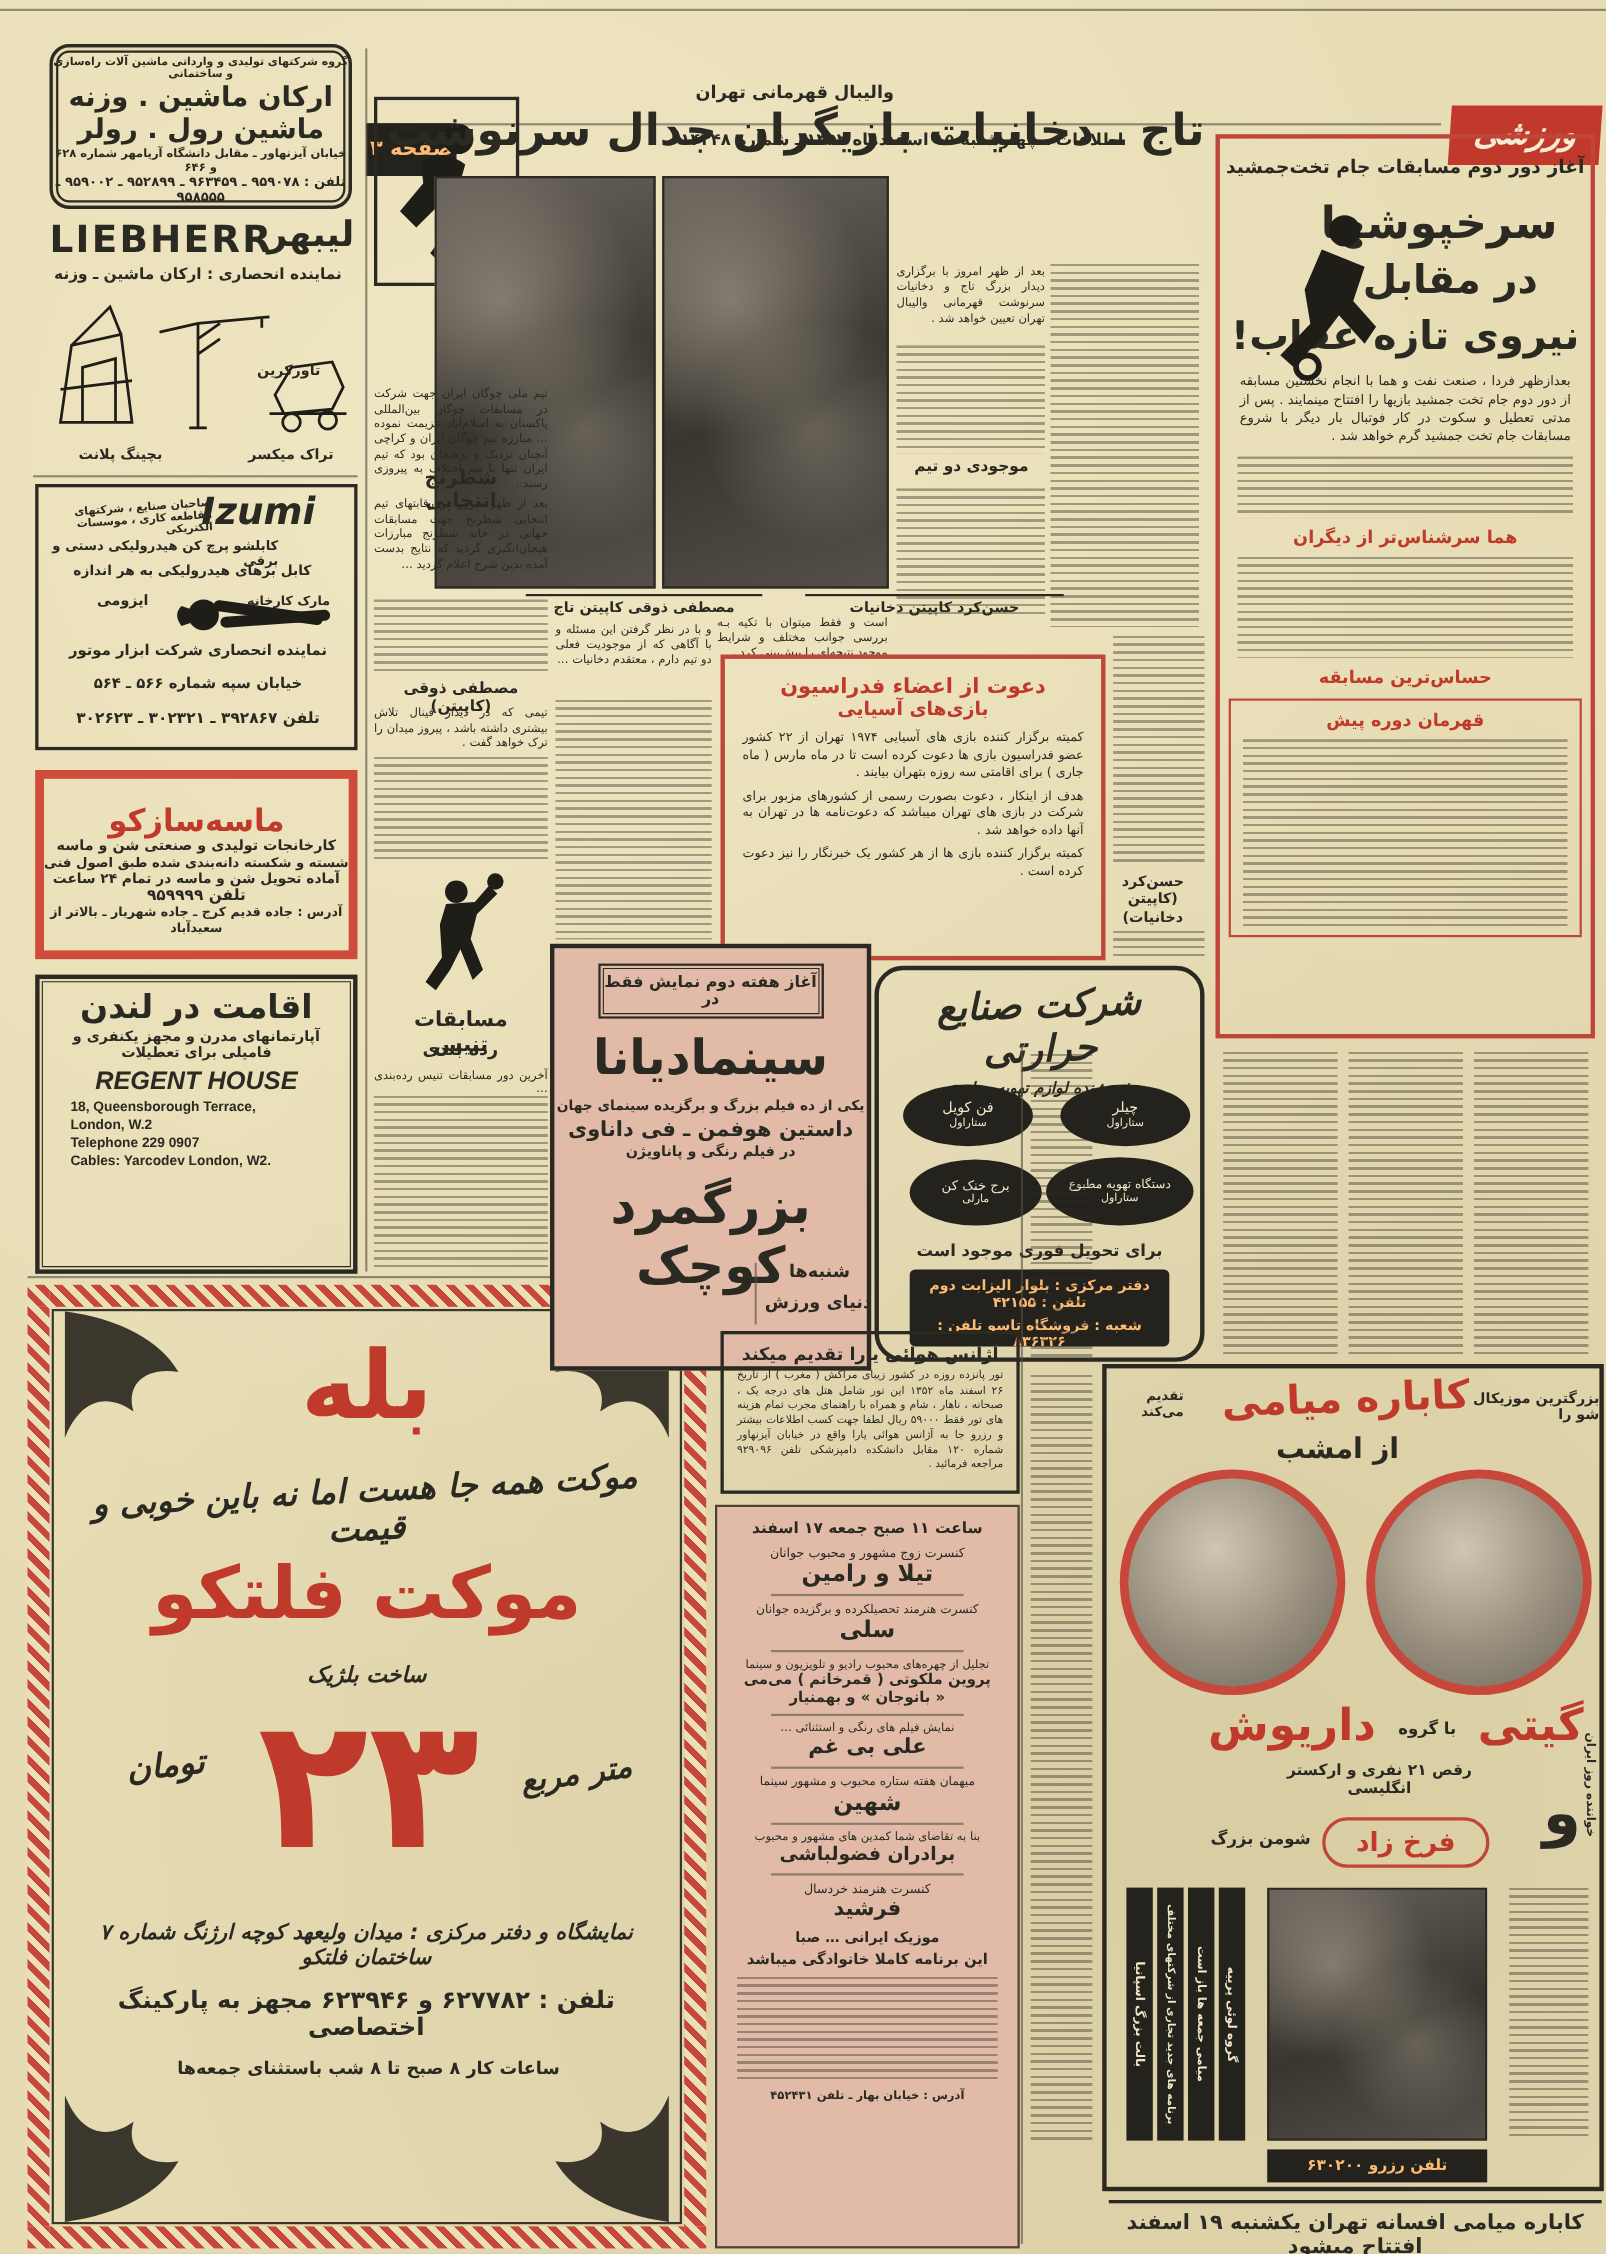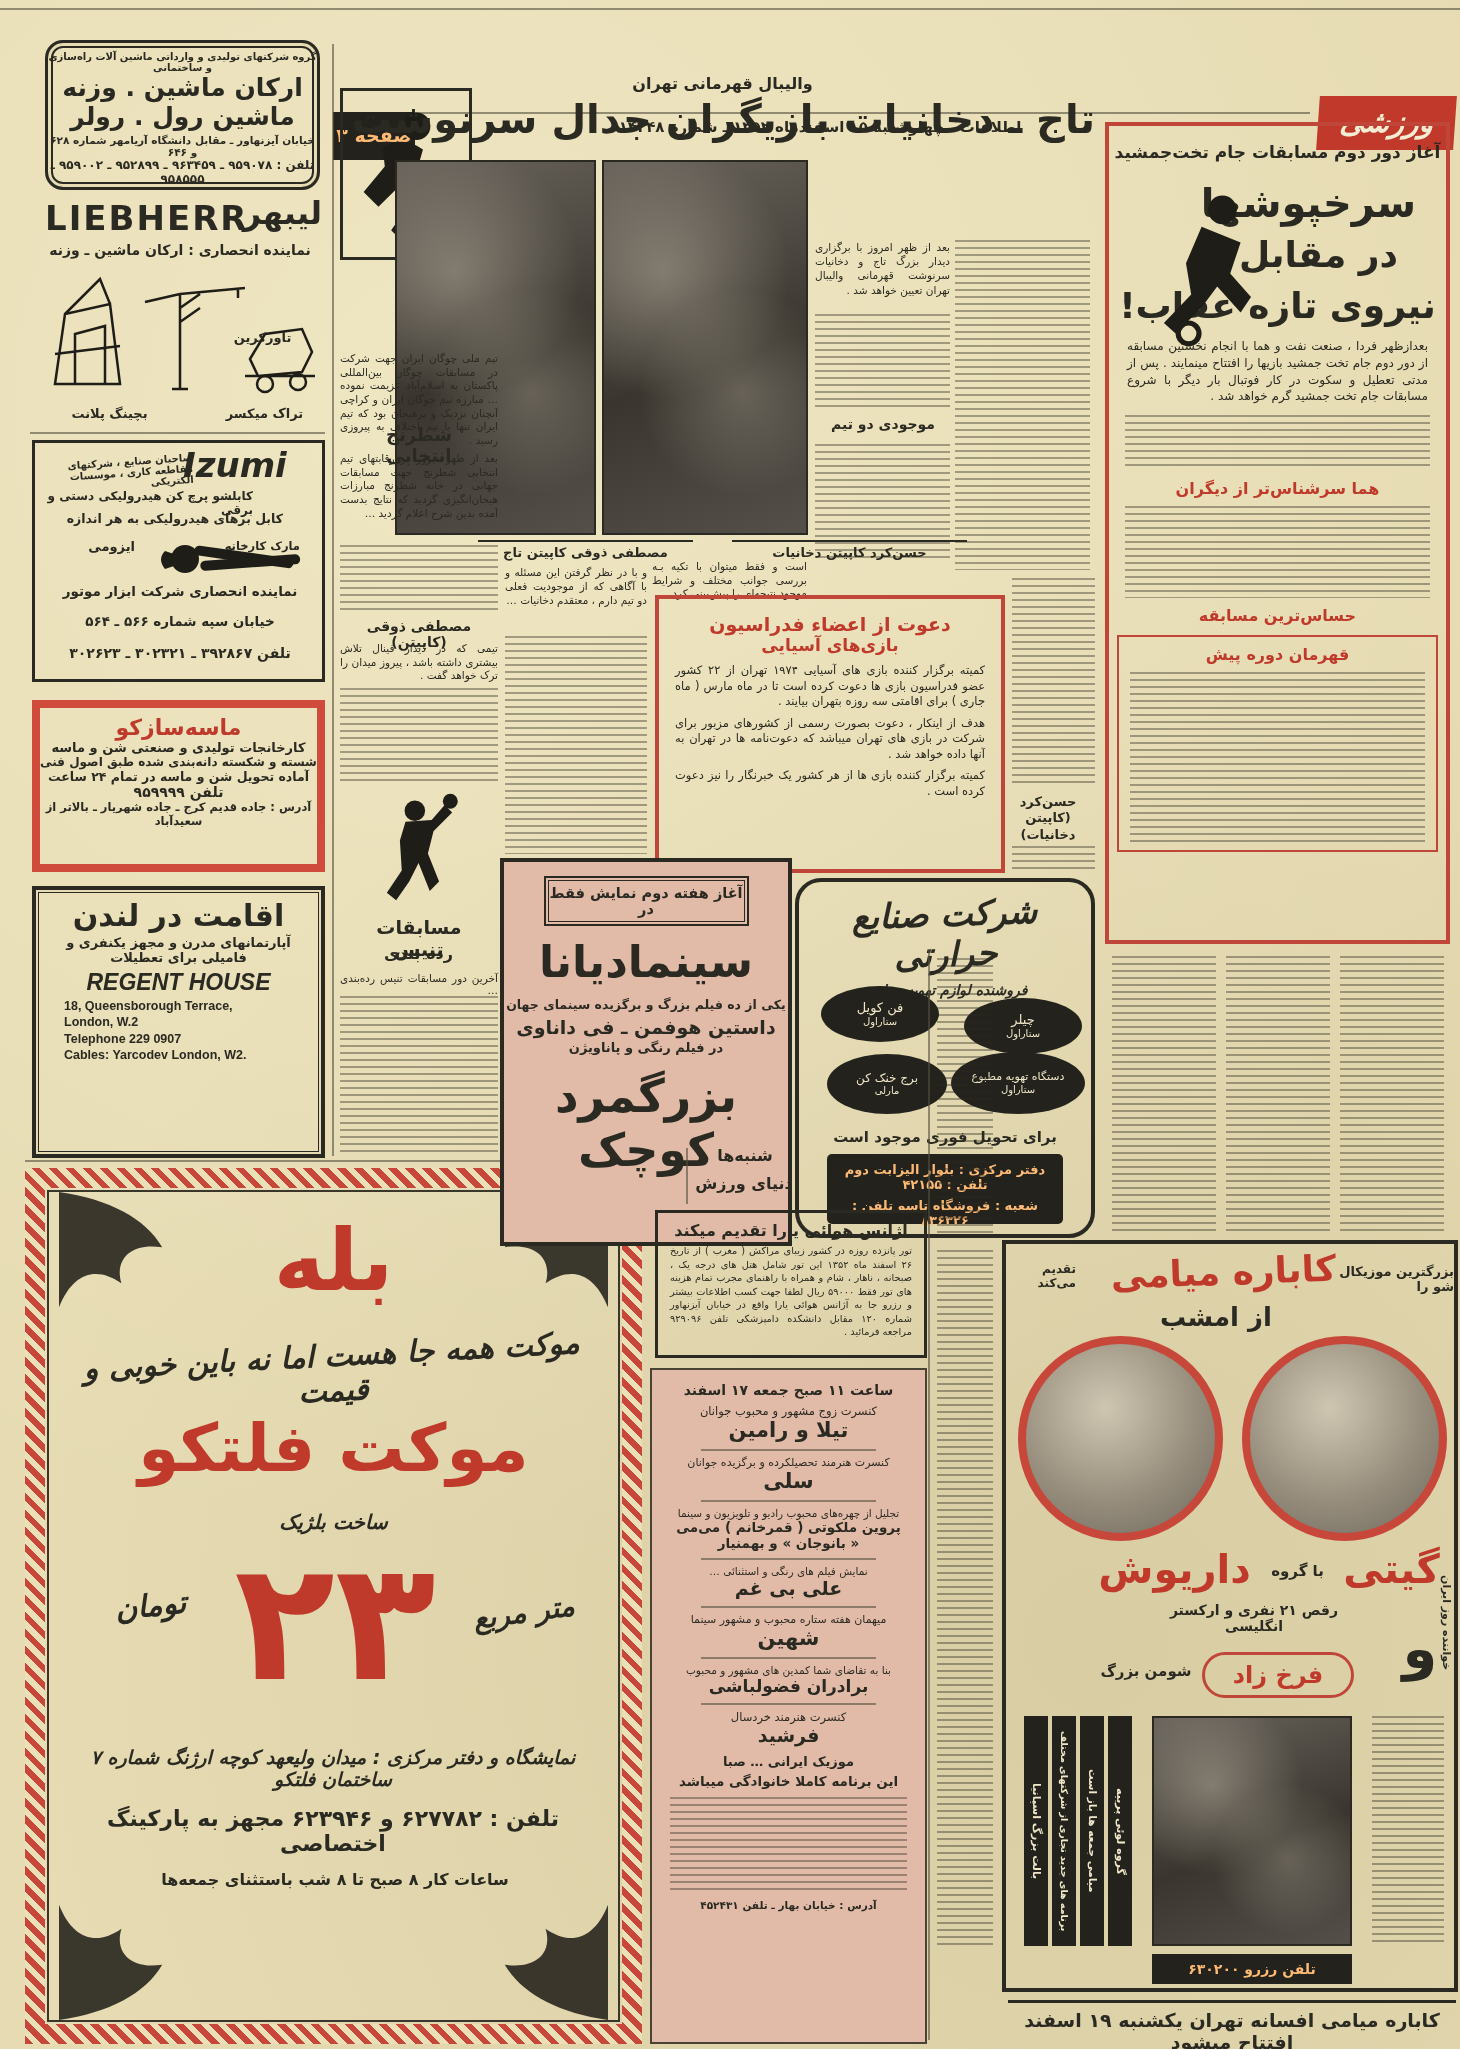--- a/index.html
+++ b/index.html
@@ -87,21 +87,21 @@
       </svg>
     </div>
     <div class="abs b" style="left:175px;top:96px;width:90px;font-size:11.5px">مارک کارخانه</div>
     <div class="abs b" style="left:30px;top:96px;width:70px;font-size:13px">ایزومی</div>
     <div class="abs b c" style="left:25px;top:140px;width:240px;font-size:13.5px">نماینده انحصاری شرکت ابزار موتور</div>
     <div class="abs b c" style="left:45px;top:170px;width:200px;font-size:13.5px">خیابان سپه شماره ۵۶۶ ـ ۵۶۴</div>
     <div class="abs b c" style="left:20px;top:202px;width:250px;font-size:14px">تلفن ۳۹۲۸۶۷ ـ ۳۰۲۳۲۱ ـ ۳۰۲۶۲۳</div>
   </div>
 
   <div class="abs" style="left:32px;top:700px;width:293px;height:172px;border:8px solid #cf4b3c">
-    <div class="b c red" style="font-size:22px;margin-top:7px">ماسه‌سازکو</div>
+    <div class="b c red" style="font-size:28px;margin-top:21px">ماسه‌سازکو</div>
     <div class="b c" style="font-size:13px">کارخانجات تولیدی و صنعتی شن و ماسه</div>
     <div class="b c" style="font-size:12px">شسته و شکسته دانه‌بندی شده طبق اصول فنی</div>
     <div class="b c" style="font-size:12.5px">آماده تحویل شن و ماسه در تمام ۲۴ ساعت</div>
     <div class="b c" style="font-size:14px">تلفن ۹۵۹۹۹۹</div>
     <div class="b c" style="font-size:11.5px">آدرس : جاده قدیم کرج ـ جاده شهریار ـ بالاتر از سعیدآباد</div>
   </div>
 
   <div class="abs" style="left:32px;top:886px;width:293px;height:272px;border:4px solid #2b2a22;box-shadow:inset 0 0 0 2px #e6dbb2, inset 0 0 0 3px #2b2a22">
     <div class="b c" style="font-size:30px;margin-top:8px">اقامت در لندن</div>
     <div class="b c" style="font-size:13px;margin:2px 14px 0">آپارتمانهای مدرن و مجهز یکنفری و فامیلی برای تعطیلات</div>
@@ -203,21 +203,21 @@
     <div class="b c" style="font-size:44px;margin-top:10px">سینمادیانا</div>
     <div class="b c" style="font-size:12.5px;margin-top:10px">یکی از ده فیلم بزرگ و برگزیده سینمای جهان</div>
     <div class="b c" style="font-size:19px;margin-top:4px">داستین هوفمن ـ فی داناوی</div>
     <div class="b c" style="font-size:13px;margin-top:2px">در فیلم رنگی و پاناویژن</div>
     <div class="b c" style="font-size:46px;margin-top:14px">بزرگمرد کوچک</div>
   </div>
 
   <div class="abs" style="left:795px;top:878px;width:300px;height:360px;border:4px solid #2b2a22;border-radius:26px">
     <div class="bi c" style="font-size:34px;margin-top:12px;transform:rotate(-2deg)">شرکت صنایع حرارتی</div>
     <div class="bi c" style="font-size:14px;margin-top:8px">فروشنده لوازم تهویه مطبوع</div>
-    <div class="abs oval" style="left:165px;top:116px;width:118px;height:56px;font-size:13px">
+    <div class="abs oval" style="left:165px;top:104px;width:118px;height:56px;font-size:13px">
       <span>چیلر</span>
       <span style="font-size:10px">ستاراول</span>
     </div>
     <div class="abs oval" style="left:22px;top:104px;width:118px;height:56px;font-size:13px">
       <span>فن کویل</span>
       <span style="font-size:10px">ستاراول</span>
     </div>
     <div class="abs oval" style="left:152px;top:170px;width:134px;height:62px;font-size:11px">
       <span>دستگاه تهویه مطبوع</span>
       <span style="font-size:10px">ستاراول</span>

